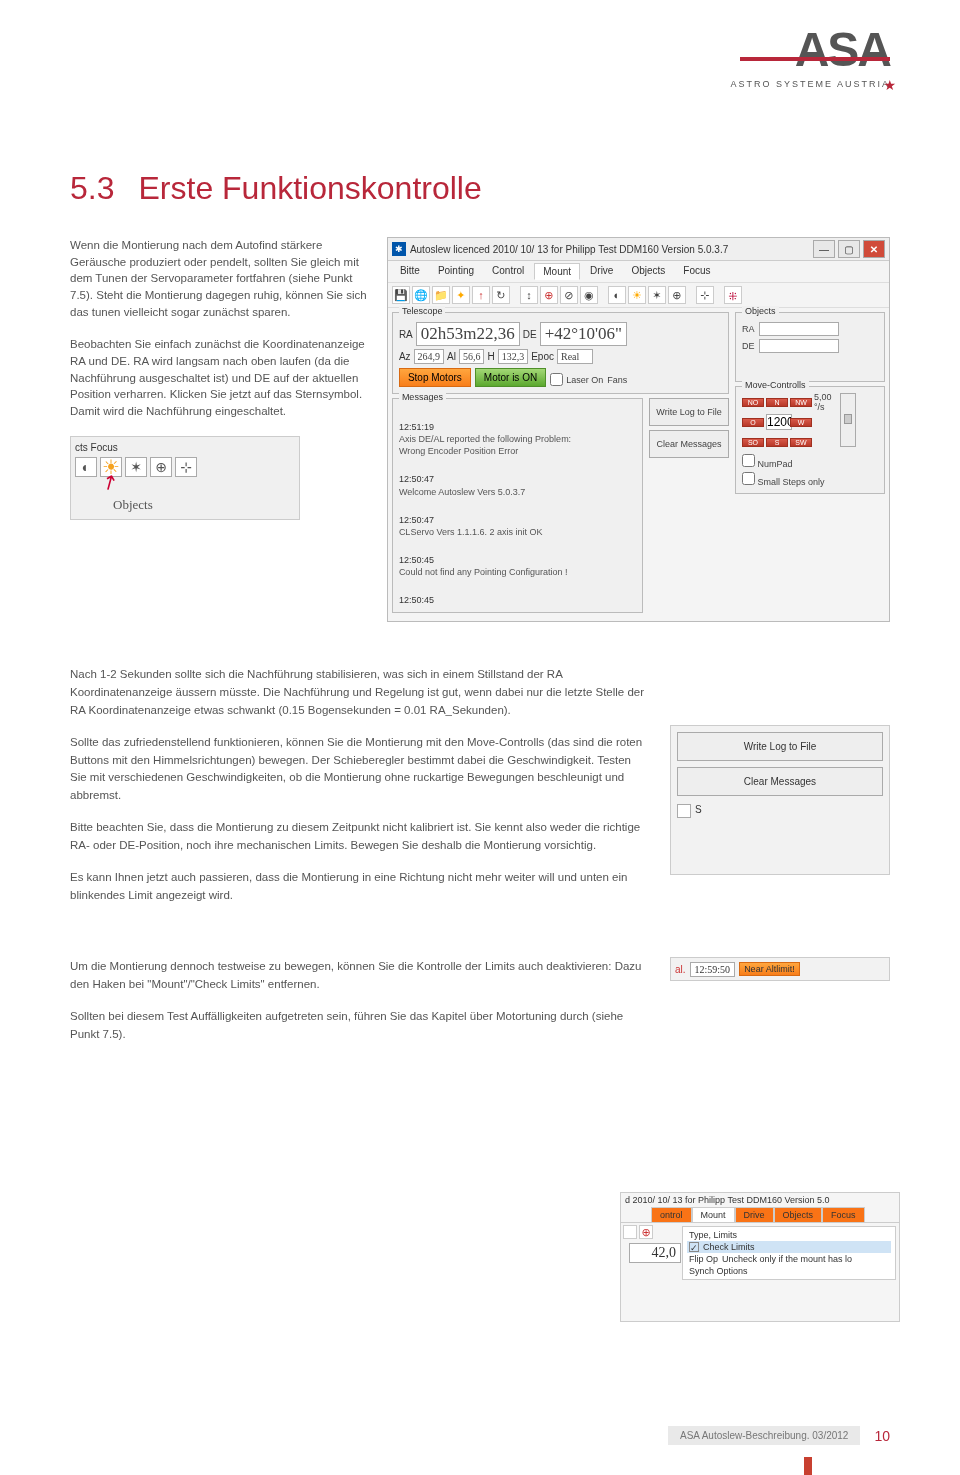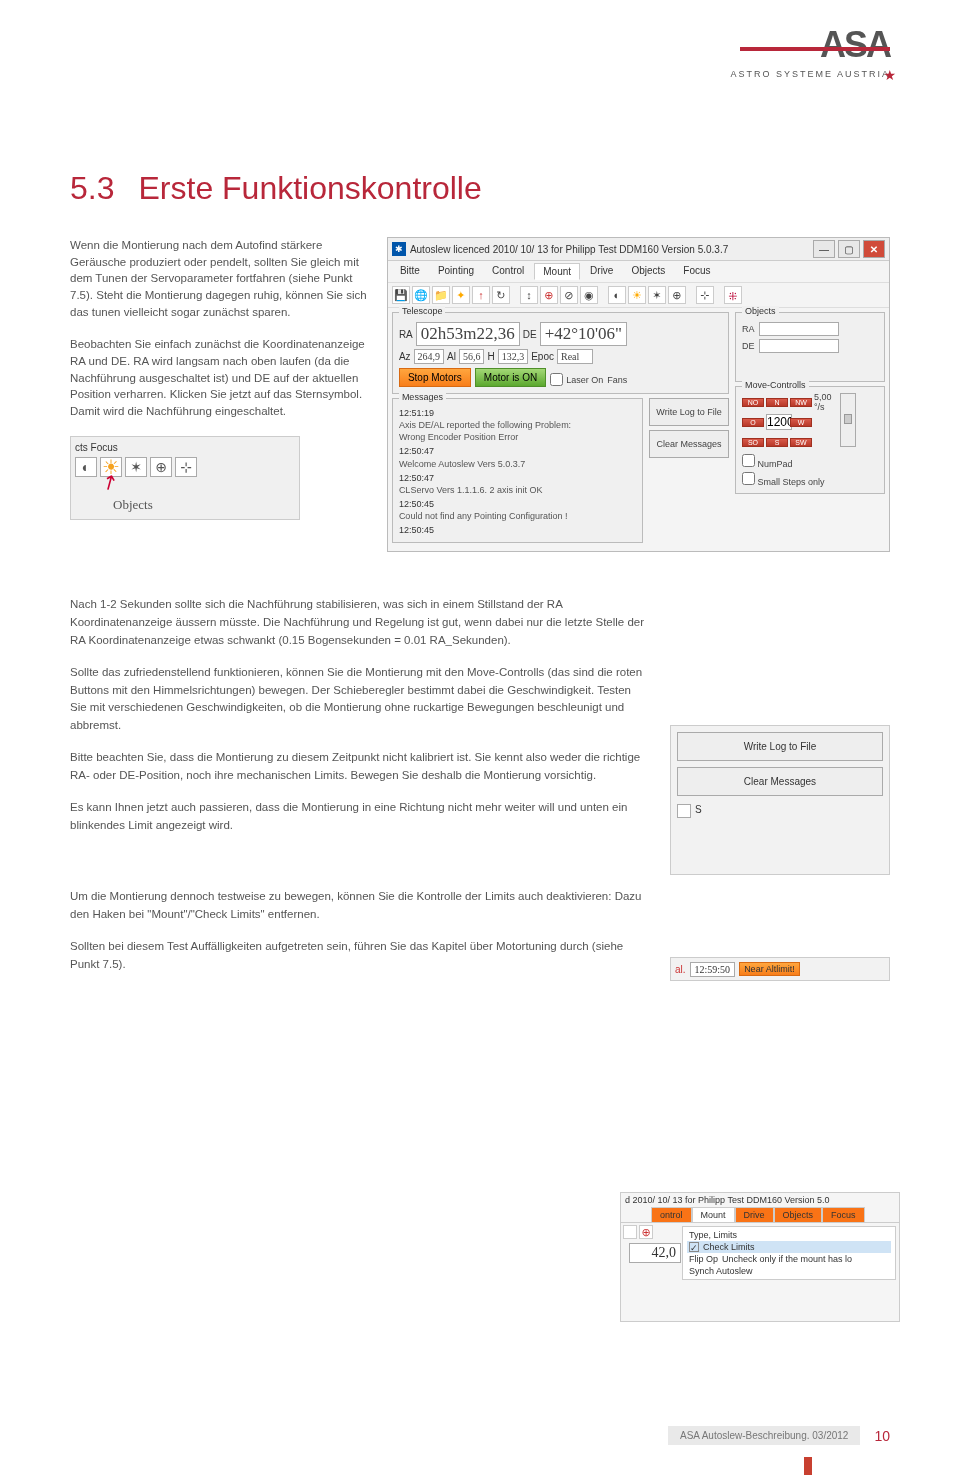--- a/index.html
+++ b/index.html
@@ -13,21 +13,21 @@
     position: relative;
     padding: 40px 70px 50px 70px;
   }
   .logo-area {
     position: absolute;
     right: 70px;
     top: 30px;
     text-align: right;
   }
   .logo-asa {
-    font-size: 36px;
+    font-size: 48px;
     font-weight: 900;
     letter-spacing: -2px;
     line-height: 0.85;
     color: #555;
     position: relative;
   }
   .logo-asa .underline {
     border-bottom: 4px solid #b8273a;
     width: 150px;
     position: absolute;
@@ -107,21 +107,21 @@
   .coord-row { display:flex; align-items:center; gap:3px; margin: 3px 0; font-size:10px;}
   .coord-row .lbl { font-size:10px; color:#333;}
   .coord-big { font-family: Georgia, serif; font-size:17px; background:#fff; border:1px solid #aaa; padding:1px 4px; }
   .coord-de { font-family: Georgia, serif; font-size:17px; background:#fff; border:1px solid #aaa; padding:1px 4px; }
   .mini-input { font-family:Georgia,serif; font-size:10px; background:#fff; border:1px solid #aaa; padding:1px 3px;}
   .btnrow { display:flex; gap:4px; align-items:center; margin-top:4px;}
   .btn-orange { background: linear-gradient(#ffa63e,#f87e1a); border:1px solid #d86a12; padding: 3px 8px; font-size:10px; color:#000;}
   .btn-green { background: linear-gradient(#a3d876,#5ba82e); border:1px solid #4f8f2a; padding: 3px 8px; font-size:10px; color:#000;}
   .chk-row { display:flex; align-items:center; gap:3px; font-size:9px; margin-top:4px; }
   .messages { font-size:9px; color:#555; line-height:1.35;}
-  .messages div.time { color:#333; margin-top:2px; }
+  .messages div.time { color:#333; margin-top:16px; }
   .write-btn { border:1px solid #aaa; background:#eee; padding:8px 6px; font-size:9px; text-align:center; margin-bottom:4px;}
   .move-ctrl { }
   .mc-grid { display:grid; grid-template-columns: repeat(4,22px); grid-auto-rows:18px; gap:2px; align-items:center;}
   .mc-btn { background: linear-gradient(#d85a4a,#b83828); border:1px solid #a03020; color:#fff; font-size:7px; display:flex;align-items:center;justify-content:center;}
   .mc-speed { font-size:9px; }
   .mc-input { background:#fff; border:1px solid #aaa; font-size:12px; text-align:center; width:26px;}
   .slider-v { width:16px; height:54px; border:1px solid #aaa; background:#eee; position:relative;}
   .slider-v:after{content:""; position:absolute; left:3px; right:3px; top:20px; height:8px; background:#ccc; border:1px solid #999;}
   .move-wrap { display:flex; gap:4px; align-items:flex-start;}
   .small-steps { font-size:9px; margin-top:3px;}
@@ -437,21 +437,21 @@
         </div>
       <div class="cl-row selected">
           <span class="cl-check">✓</span>
           <span>Check Limits</span>
         </div>
       <div class="cl-row">
           <span>Flip Op</span>
           <span class="tip" style="margin-left:4px;">Uncheck only if the mount has lo</span>
         </div>
       <div class="cl-row">
-          <span>Synch Autoslew</span>
+          <span>Synch Options</span>
         </div>
     </div>
   </div>
 </div>
 
 <div class="footer">
   <span class="footer-box">ASA Autoslew-Beschreibung. 03/2012</span>
   <span class="footer-pagenum">10</span>
 </div>
 

